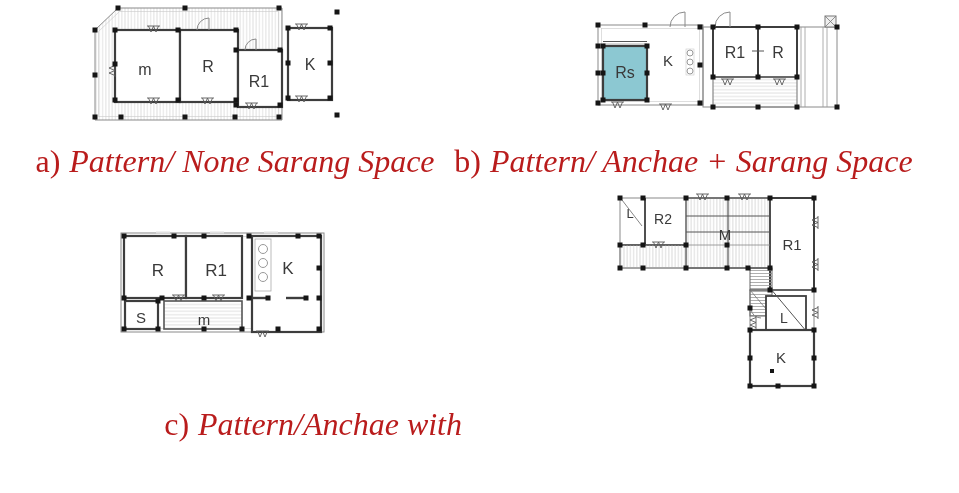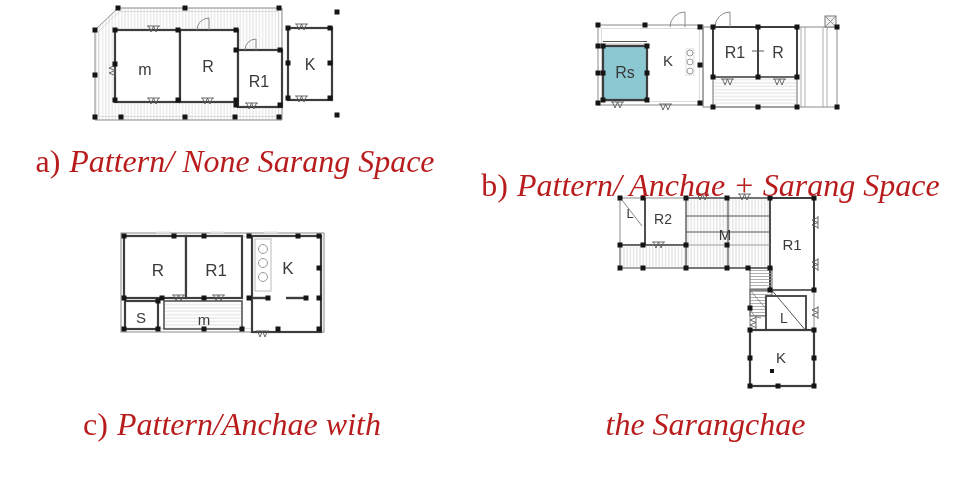--- a/index.html
+++ b/index.html
@@ -332,27 +332,26 @@
         <text class="rl f14" x="184" y="135" text-anchor="middle" fill="#3c4a63">L</text>
         <text class="rl f15" x="181" y="175" text-anchor="middle" fill="#3c4a63">K</text>
       </g>
     </svg>
   </div>
 
   <div class="caption" style="left:0px;top:139px;width:470px;">
     <span class="pfx">a)</span><span class="cap">Pattern/ None Sarang Space</span>
   </div>
 
-  <div class="caption" style="left:462px;top:139px;width:497px;margin-top:24px;">
+  <div class="caption" style="left:435px;top:139px;width:497px;">
     <span class="pfx">b)</span><span class="cap">Pattern/ Anchae + Sarang Space</span>
   </div>
 
-  <div class="caption" style="left:20px;top:402px;width:424px;">
+  <div class="caption" style="left:38px;top:402px;width:424px;text-align:right;">
     <div>
       <span class="pfx">c)</span><span class="cap">Pattern/Anchae with</span>
     </div>
   </div>
 
   <div class="caption" style="left:452px;top:402px;width:507px;">
-    <div class="line2">the Sarangchae</div>
   </div>
 
 </div>
 
 </body></html>

